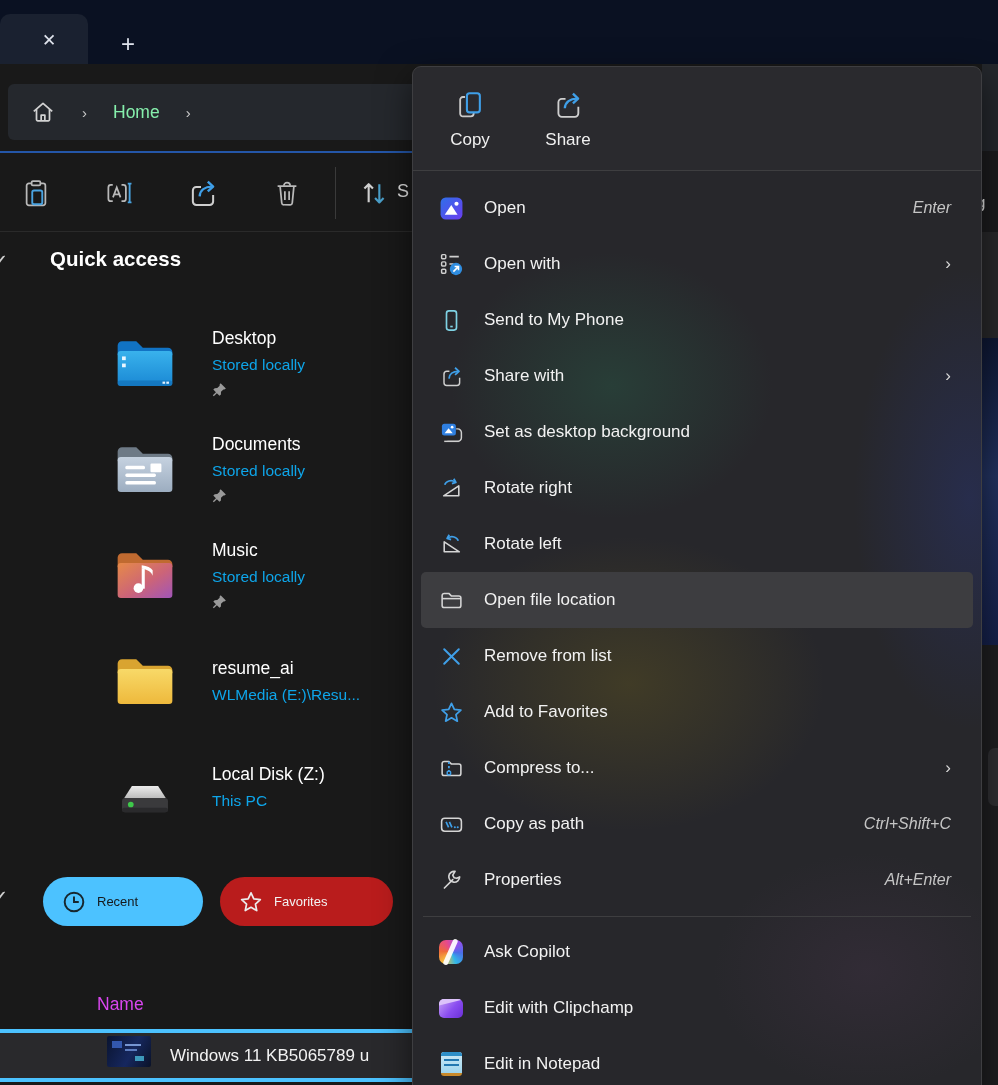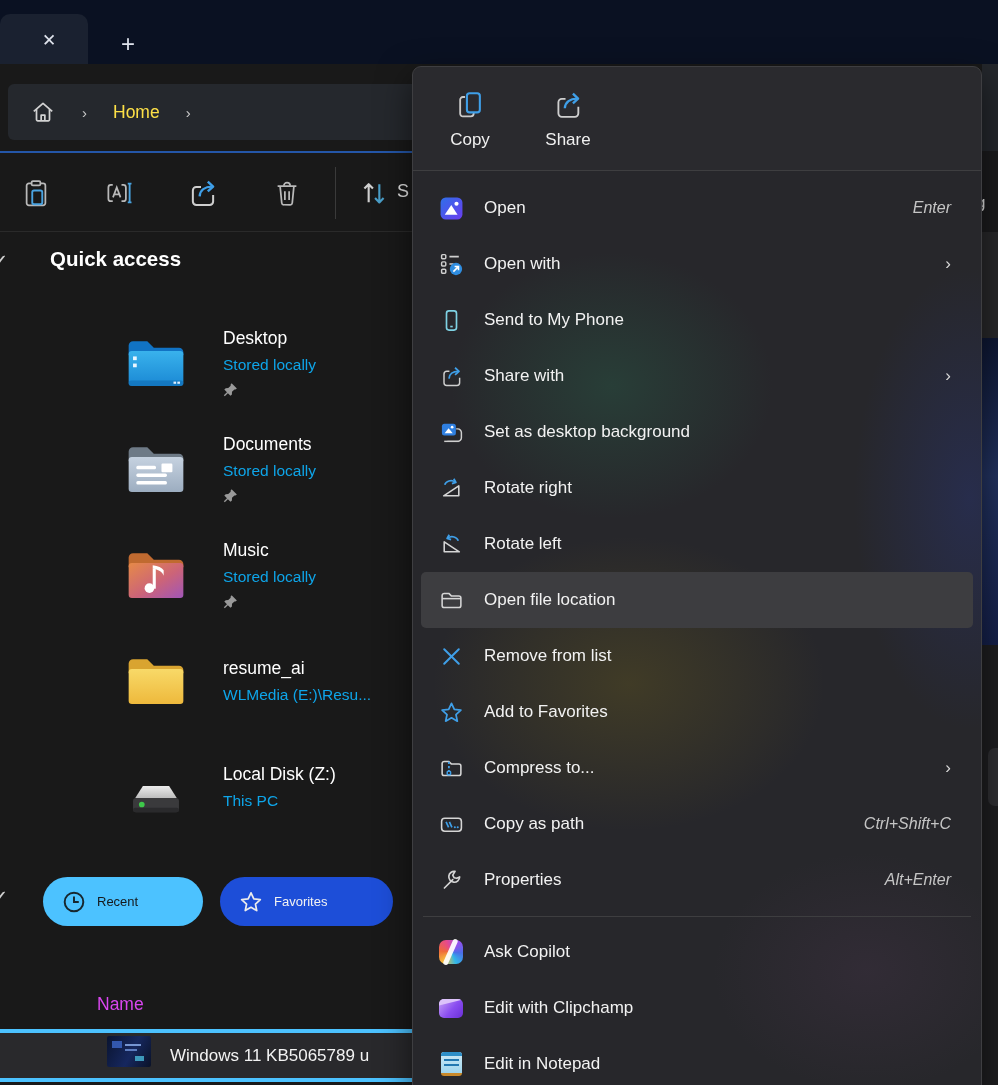--- a/index.html
+++ b/index.html
@@ -14,45 +14,45 @@
                display:flex; align-items:center; justify-content:center; cursor:default; }
   .newtab { position:absolute; left:110px; top:28px; width:36px; height:32px; color:#dfe3ec; font-size:24px; font-weight:300;
             display:flex; align-items:center; justify-content:center; }
 
   
   .addr-row { position:absolute; left:0; top:64px; width:998px; height:87px; background:#191919; z-index:1; }
   .addr-field { position:absolute; left:8px; top:20px; width:962px; height:56px; background:#25282d; border-radius:6px;
                 display:flex; align-items:center; }
   .crumb-home { margin-left:22px; width:26px; height:26px; }
   .crumb-sep { color:#c9c9c9; font-size:15px; margin:0 0 0 26px; }
-  .crumb-text { color:#fde047; font-size:17.5px; margin-left:26px; }
+  .crumb-text { color:#86efac; font-size:17.5px; margin-left:26px; }
   .crumb-sep.b { margin-left:26px; }
   .blue-line { position:absolute; left:0; top:151px; width:998px; height:2px; background:#2456a8; z-index:2; }
 
   
   .toolbar { position:absolute; left:0; top:153px; width:998px; height:79px; background:#191919; border-bottom:1px solid #2a2a2a; z-index:1; }
   .tbtn { position:absolute; top:24px; width:32px; height:32px; display:flex; align-items:center; justify-content:center; }
   .tb-sep { position:absolute; left:335px; top:14px; width:1px; height:52px; background:#3a3a3a; }
   .sort-frag { position:absolute; left:397px; top:28px; color:#e2e2e2; font-size:18px; }
 
   
   .content { position:absolute; left:0; top:233px; width:998px; height:852px; background:#191919; z-index:1; }
   .checkmark { position:absolute; color:#cfcfcf; font-size:21px; z-index:2; }
   .qa-title { position:absolute; left:50px; top:247px; color:#ffffff; font-size:20.5px; font-weight:700; z-index:1; }
-  .qa-item { position:absolute; left:11px; width:410px; height:106px; z-index:1; }
+  .qa-item { position:absolute; left:0; width:410px; height:106px; z-index:1; }
   .qa-icon { position:absolute; left:110px; top:16px; width:70px; height:74px; }
   .qa-text { position:absolute; left:212px; top:0; height:106px; display:flex; flex-direction:column; justify-content:center; }
   .qa-name { color:#ffffff; font-size:17.5px; line-height:27px; }
   .qa-sub  { color:#0ea5e9; font-size:15.5px; line-height:26px; }
   .qa-pin  { height:24px; display:flex; align-items:center; }
 
   
   .pill { position:absolute; top:877px; height:49px; border-radius:25px; display:flex; align-items:center; z-index:1; }
   .pill.recent { left:43px; width:160px; background:#4cc2ff; color:#16191c; }
-  .pill.fav    { left:220px; width:173px; background:#1d4ed8; color:#f2f2f2; }
+  .pill.fav    { left:220px; width:173px; background:#b91c1c; color:#f2f2f2; }
   .pill .plabel { font-size:13px; margin-left:10px; }
   .pill svg { margin-left:18px; }
   .name-header { position:absolute; left:97px; top:957px; color:#d946ef; font-size:17.5px; z-index:1;margin-top:37px; }
   .sel-top { position:absolute; left:0; top:1029px; width:998px; height:4px; background:#4cc2ff; z-index:2; }
   .file-row { position:absolute; left:0; top:1033px; width:998px; height:45px; background:#29292c; z-index:2; display:flex; align-items:center; }
   .sel-bottom { position:absolute; left:0; top:1078px; width:998px; height:4px; background:#4cc2ff; z-index:2; }
   .thumb { position:absolute; left:107px; top:3px; width:44px; height:31px; border-radius:2px;
            background:linear-gradient(118deg,#0a1430 0%,#16275e 55%,#0a1228 100%); overflow:hidden; }
   .thumb i { position:absolute; background:#4b7be0; opacity:.8; }
   .thumb i.a { left:5px; top:5px; width:10px; height:7px; background:#3c66c8; }

